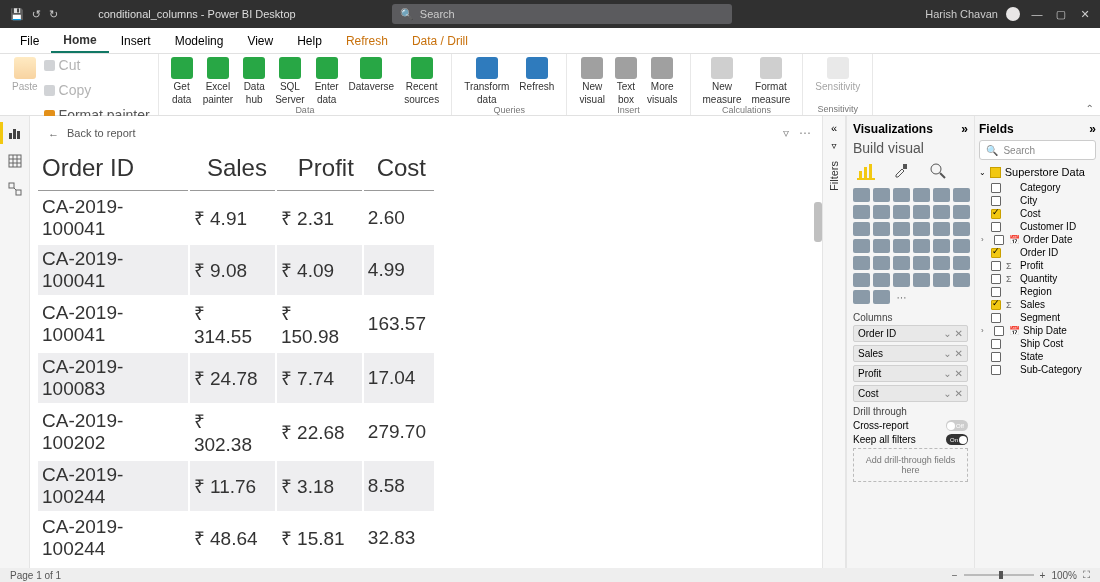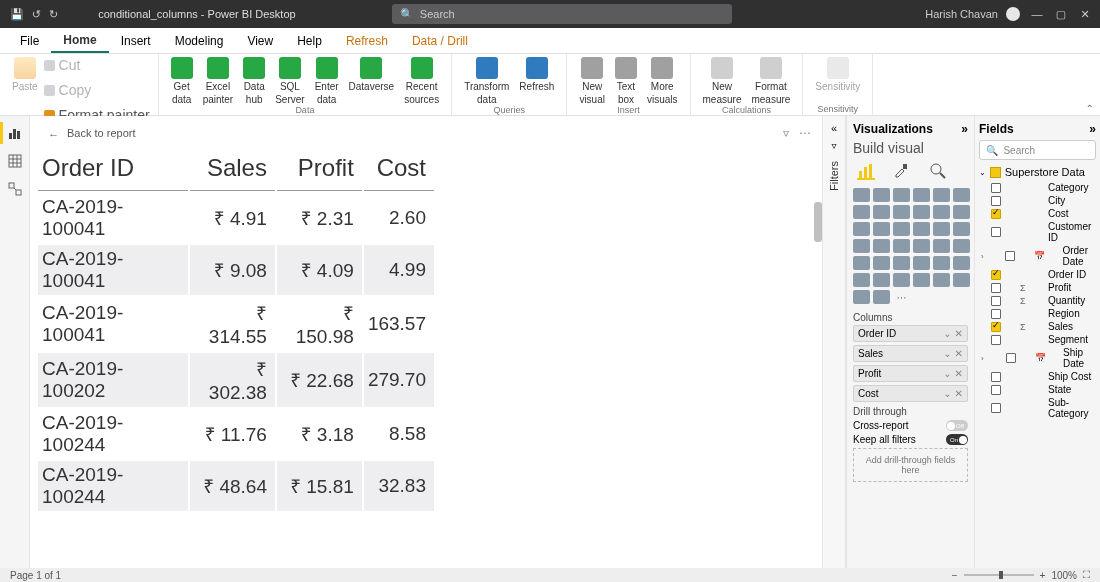--- a/index.html
+++ b/index.html
@@ -47,21 +47,21 @@
 
 .canvas { position: absolute; left: 30px; top: 116px; right: 278px; bottom: 14px; background: #fff; padding: 0 6px; overflow: hidden; }
 .back-row { height: 28px; display: flex; align-items: center; gap: 10px; font-size: 11px; color: #555; padding: 6px 0 0 12px; justify-content: space-between; }
 .back-link { display: flex; align-items: center; gap: 8px; cursor: pointer; }
 .back-icons { display: flex; gap: 10px; align-items: center; margin-right: 4px; }
 .data-table { width: 400px; margin-top: 4px; font-size: 19px; color: #333; }
 .data-table thead th { text-align: left; font-weight: 400; font-size: 24px; padding: 4px 8px 8px 4px; border-bottom: 1px solid #999; }
 .data-table thead th.num { text-align: right; }
 .data-table tbody td { padding: 3px 8px 3px 4px; }
 .data-table tbody tr:nth-child(even) td { background: #eeeef0; }
-.data-table td.num { text-align: right; }
+.data-table td.num { }
 .v-track { position: absolute; right: 0; top: 26px; bottom: 0; width: 8px; }
 .v-thumb { position: absolute; right: 0; top: 60px; width: 8px; height: 40px; background: #c0c0c0; border-radius: 3px; }
 
 
 .filter-strip { position: absolute; right: 254px; top: 116px; bottom: 14px; width: 24px; background: #f7f7f7; border-left: 1px solid #e5e5e5; border-right: 1px solid #e5e5e5; display: flex; flex-direction: column; align-items: center; padding-top: 6px; gap: 6px; }
 .filter-strip .expand { font-size: 11px; cursor: pointer; }
 .filter-strip .v-text { writing-mode: vertical-rl; transform: rotate(180deg); font-size: 11px; color: #333; margin-top: 4px; }
 
 .viz-panel { position: absolute; right: 126px; top: 116px; bottom: 14px; width: 128px; background: #f5f5f5; border-left: 1px solid #e5e5e5; padding: 6px 6px; overflow: hidden; font-size: 11px; }
 .panel-header { font-size: 12px; font-weight: 600; display: flex; align-items: center; justify-content: space-between; cursor: pointer; margin-bottom: 4px; }
@@ -79,21 +79,21 @@
 .toggle { width: 22px; height: 11px; border-radius: 6px; background: #ccc; position: relative; cursor: pointer; display: flex; align-items: center; }
 .toggle.on { background: #333; justify-content: flex-end; }
 .toggle .knob { width: 8px; height: 8px; background: #fff; border-radius: 50%; margin: 0 1px; }
 .drill-box { border: 1px dashed #bbb; font-size: 9px; color: #777; padding: 6px 4px; text-align: center; margin-top: 0; }
 
 .fields-panel { position: absolute; right: 0; top: 116px; bottom: 14px; width: 126px; background: #f5f5f5; border-left: 1px solid #e5e5e5; padding: 6px 4px; font-size: 11px; overflow: hidden; }
 .field-search { width: 100%; height: 20px; border: 1px solid #ccc; border-radius: 3px; padding: 0 6px; display: flex; align-items: center; gap: 5px; font-size: 10px; color: #888; margin: 4px 0 6px 0; background: #fff; }
 .field-table { display: flex; align-items: center; gap: 4px; font-size: 11px; margin-bottom: 4px; cursor: pointer; }
 .tbl-ico { width: 11px; height: 11px; background: #f2c811; border: 1px solid #c9a000; }
 .field-col-list { display: flex; flex-direction: column; gap: 2px; padding-left: 12px; }
-.field-col { display: flex; align-items: center; gap: 19px; font-size: 10px; cursor: pointer; }
+.field-col { display: flex; align-items: center; gap: 5px; font-size: 10px; cursor: pointer; }
 .cb { width: 10px; height: 10px; border: 1px solid #666; border-radius: 1px; background: #fff; flex-shrink: 0; }
 .cb.ck { background: #f2c811; border-color: #c9a000; position: relative; }
 .cb.ck::after { content: '✓'; position: absolute; top: -3px; left: 0px; font-size: 9px; color: #000; }
 .type-ico { width: 9px; font-size: 9px; color: #666; flex-shrink: 0; }
 .expand-caret { width: 8px; font-size: 8px; color: #666; margin-left: -10px; }
 
 
 .status-bar { position: absolute; bottom: 0; left: 0; right: 0; height: 14px; background: #eee; display: flex; align-items: center; justify-content: space-between; padding: 0 10px; font-size: 10px; color: #555; }
 .zoom { display: flex; align-items: center; gap: 6px; }
 .zoom-track { width: 70px; height: 2px; background: #bbb; position: relative; }
@@ -326,20 +326,26 @@
           <td>CA-2019-100041</td>
           <td class="num">₹ 9.08</td>
           <td class="num">₹ 4.09</td>
           <td class="num">4.99</td>
         </tr>
         <tr>
           <td>CA-2019-100041</td>
           <td class="num">₹ 314.55</td>
           <td class="num">₹ 150.98</td>
           <td class="num">163.57</td>
+        </tr>
+        <tr>
+          <td>CA-2019-100083</td>
+          <td class="num">₹ 24.78</td>
+          <td class="num">₹ 7.74</td>
+          <td class="num">17.04</td>
         </tr>
         <tr>
           <td>CA-2019-100202</td>
           <td class="num">₹ 302.38</td>
           <td class="num">₹ 22.68</td>
           <td class="num">279.70</td>
         </tr>
         <tr>
           <td>CA-2019-100244</td>
           <td class="num">₹ 11.76</td>

